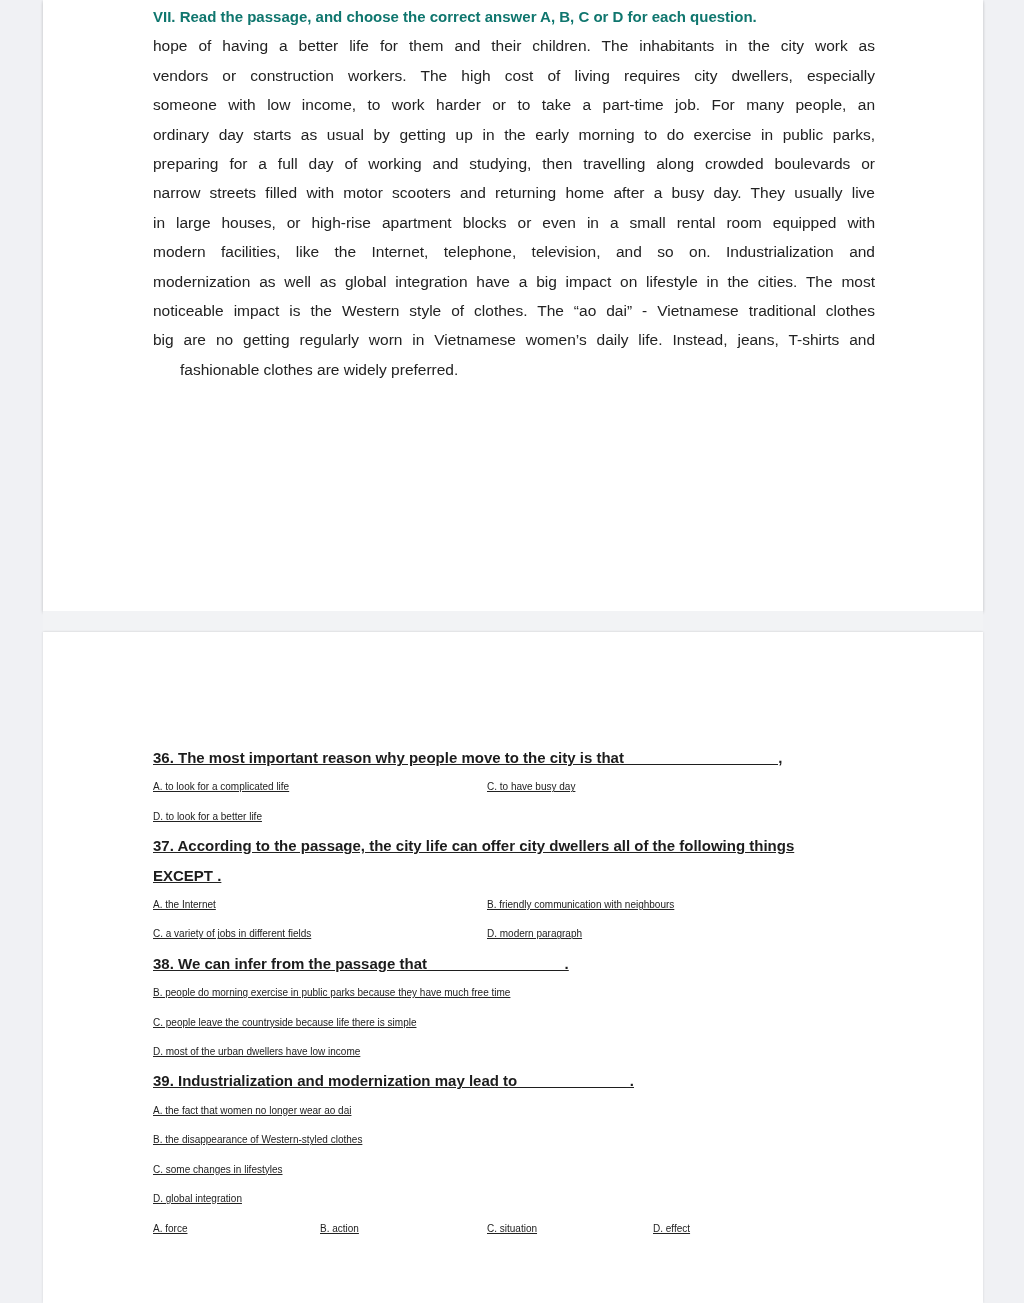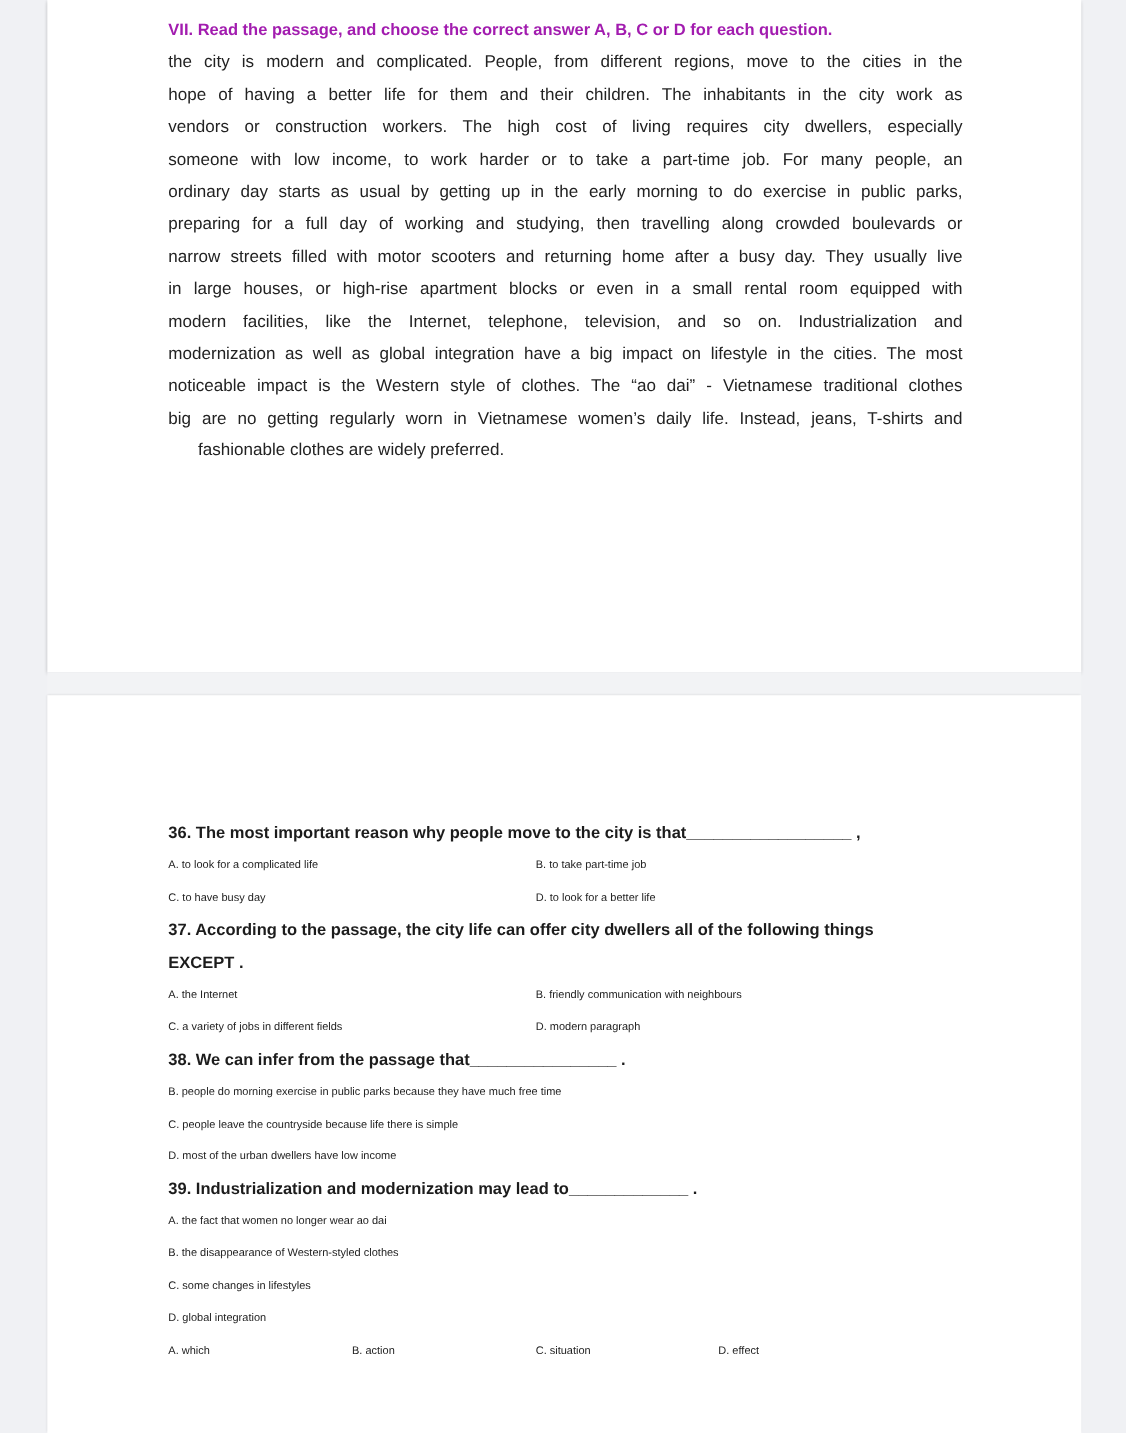--- a/index.html
+++ b/index.html
@@ -23,43 +23,43 @@
   }
   .page-1 {
     top: 0;
     height: 611px;
     box-shadow: 0 2px 3px rgba(0,0,0,0.16), 1px 0 2px rgba(0,0,0,0.04), -1px 0 2px rgba(0,0,0,0.04);
   }
   .page-2 {
     top: 632px;
     height: 671px;
     box-shadow: 0 -1px 2px rgba(0,0,0,0.05), 1px 0 2px rgba(0,0,0,0.04), -1px 0 2px rgba(0,0,0,0.04);
+    text-decoration: underline;
   }
   .page-gap {
     position: absolute;
     left: 43px;
     top: 611px;
     width: 940px;
     height: 21px;
     background: #f2f3f5;
   }
   .content {
     padding-left: 110px;
     padding-right: 108px;
   }
   .page-1 .content { padding-top: 2px; }
   .page-2 .content { padding-top: 111px; }
 
   .section-heading {
     font-weight: bold;
     font-size: 15px;
     line-height: 29.4px;
-    color: #a21caf;
+    color: #0f766e;
     white-space: nowrap;
-    margin-top: 11px;
   }
   .pline {
     font-size: 15.5px;
     line-height: 29.4px;
     text-align: justify;
     text-align-last: justify;
   }
   .pline.first { text-indent: 50px; }
   .pline.last  { text-align-last: left; margin-left: 27px; }
 
@@ -84,21 +84,20 @@
     grid-template-columns: 167px 167px 166px 1fr;
   }
 </style>
 </head>
 <body>
 
 <div class="page page-1">
   <div class="content">
     <div class="section-heading">VII. Read the passage, and choose the correct answer A, B, C or D for each question.</div>
     <div>
-      <div class="pline">the city is modern and complicated. People, from different regions, move to the cities in the</div>
       <div class="pline">hope of having a better life for them and their children. The inhabitants in the city work as</div>
       <div class="pline">vendors or construction workers. The high cost of living requires city dwellers, especially</div>
       <div class="pline">someone with low income, to work harder or to take a part-time job. For many people, an</div>
       <div class="pline">ordinary day starts as usual by getting up in the early morning to do exercise in public parks,</div>
       <div class="pline">preparing for a full day of working and studying, then travelling along crowded boulevards or</div>
       <div class="pline">narrow streets filled with motor scooters and returning home after a busy day. They usually live</div>
       <div class="pline">in large houses, or high-rise apartment blocks or even in a small rental room equipped with</div>
       <div class="pline">modern facilities, like the Internet, telephone, television, and so on. Industrialization and</div>
       <div class="pline">modernization as well as global integration have a big impact on lifestyle in the cities. The most</div>
       <div class="pline">noticeable impact is the Western style of clothes. The “ao dai” - Vietnamese traditional clothes</div>
@@ -110,21 +109,20 @@
 
 <div class="page-gap"></div>
 
 <div class="page page-2">
   <div class="content">
 
     <div>
       <div class="q-heading">36. The most important reason why people move to the city is that__________________ ,</div>
       <div class="opt-grid-2">
         <div class="opt">A. to look for a complicated life</div>
-        <div class="opt">B. to take part-time job</div>
         <div class="opt">C. to have busy day</div>
         <div class="opt">D. to look for a better life</div>
       </div>
     </div>
 
     <div>
       <div class="q-heading">37. According to the passage, the city life can offer city dwellers all of the following things</div>
       <div class="q-heading">EXCEPT .</div>
       <div class="opt-grid-2">
         <div class="opt">A. the Internet</div>
@@ -144,21 +142,21 @@
     <div>
       <div class="q-heading">39. Industrialization and modernization may lead to_____________ .</div>
       <div class="opt">A. the fact that women no longer wear ao dai</div>
       <div class="opt">B. the disappearance of Western-styled clothes</div>
       <div class="opt">C. some changes in lifestyles</div>
       <div class="opt">D. global integration</div>
     </div>
 
     <div>
       <div class="opt-grid-4">
-        <div class="opt">A. which</div>
+        <div class="opt">A. force</div>
         <div class="opt">B. action</div>
         <div class="opt">C. situation</div>
         <div class="opt">D. effect</div>
       </div>
     </div>
 
   </div>
 </div>
 
 </body></html>

